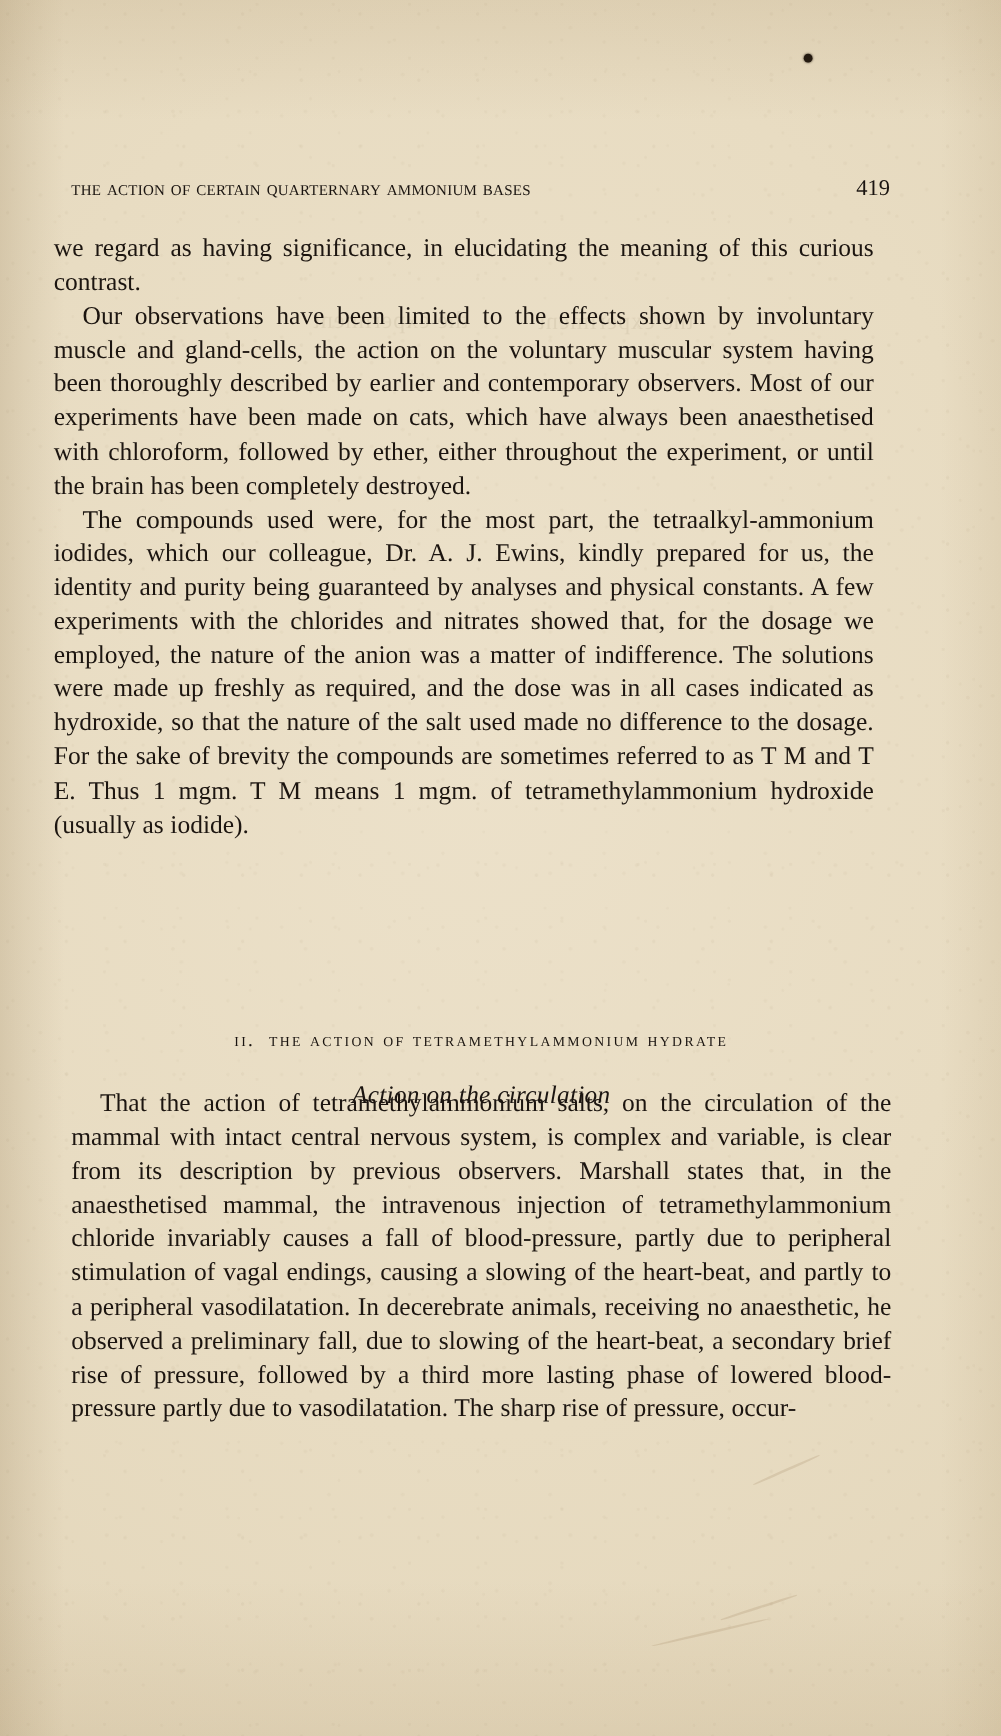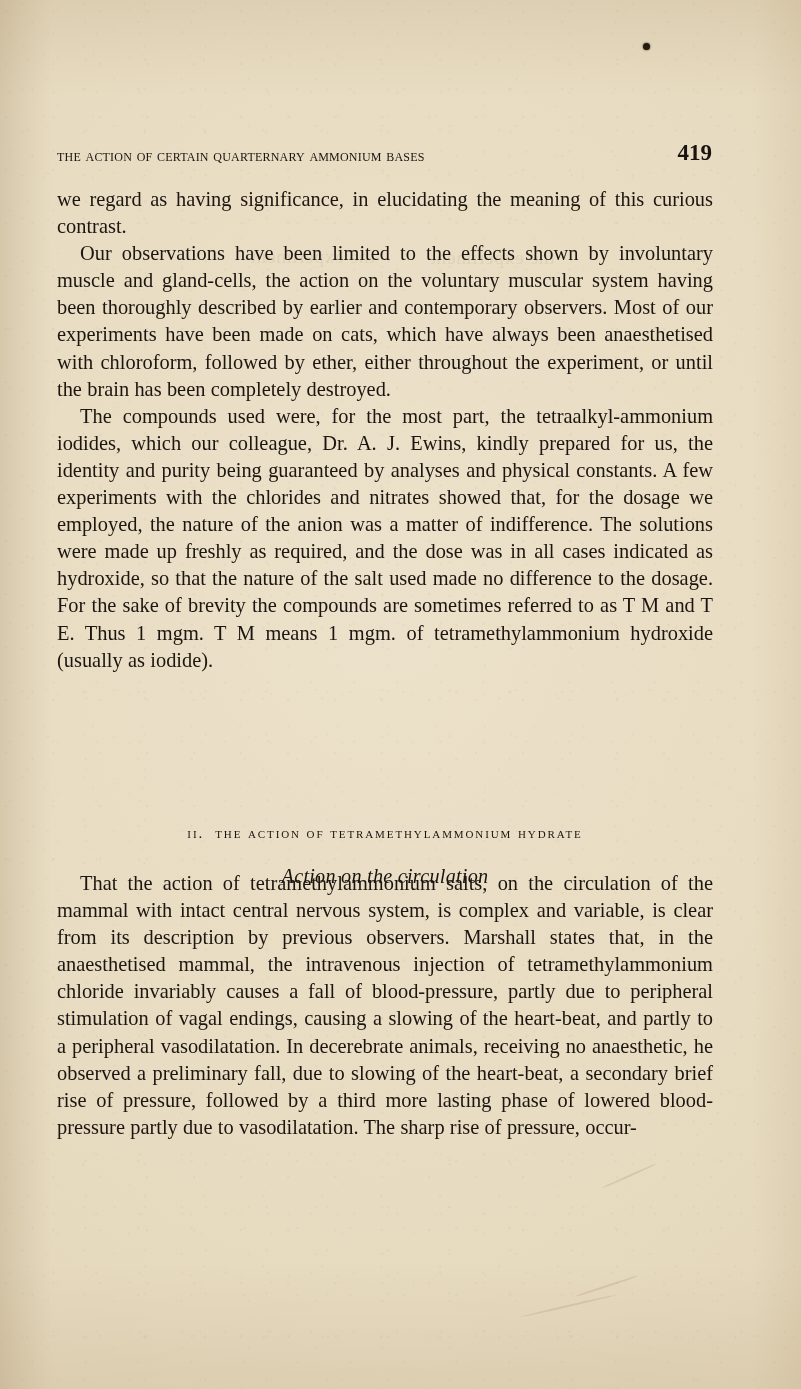--- a/index.html
+++ b/index.html
@@ -96,29 +96,28 @@
     align-items: flex-end;
     justify-content: space-between;
   }
   .running-head .rh-title {
     font-variant: small-caps;
     text-transform: lowercase;
     font-size: 17.6px;
     letter-spacing: 0.2px;
   }
   .running-head .rh-page {
-    font-size: 23px;
+    font-size: 18px;
     letter-spacing: 0px;
     padding-left: 12px;
-    font-weight: bold;
   }
 
   .body-col {
     position: absolute;
-    left: 57px;
+    left: 43px;
     top: 186px;
     width: 656px;
   }
 
   p.para {
     margin: 0;
     font-size: 20.4px;
     line-height: 27.1px;
     text-align: justify;
     text-indent: 23px;

